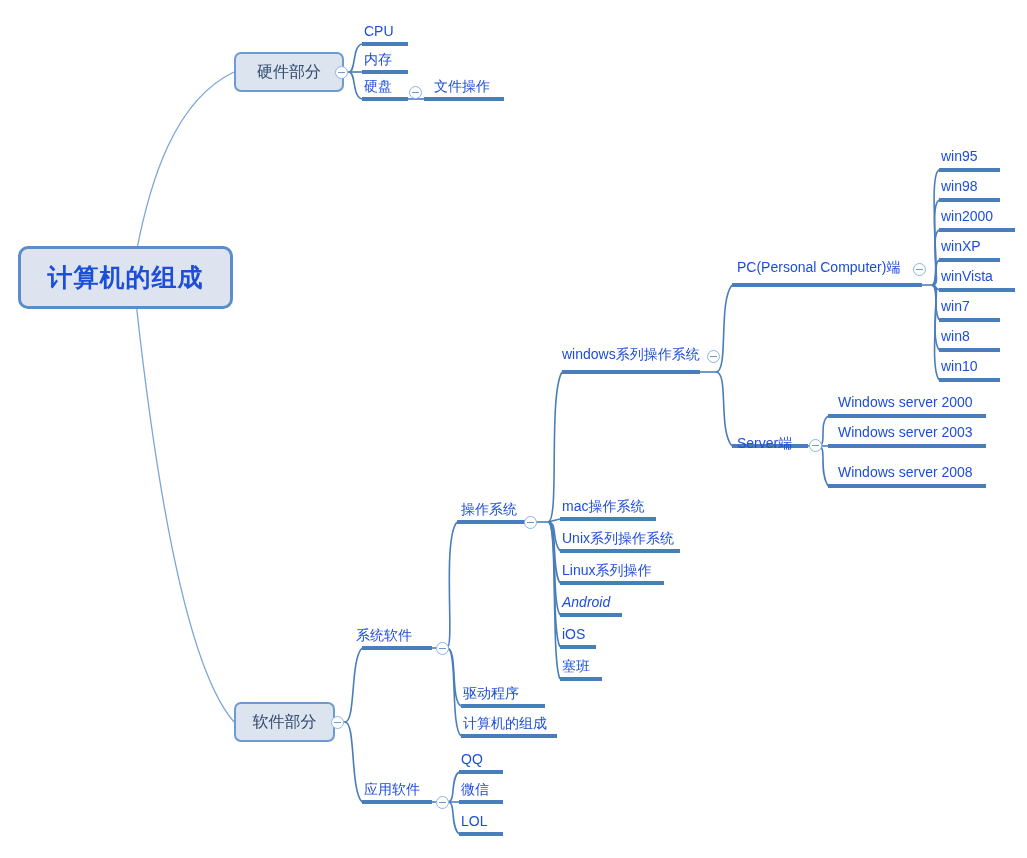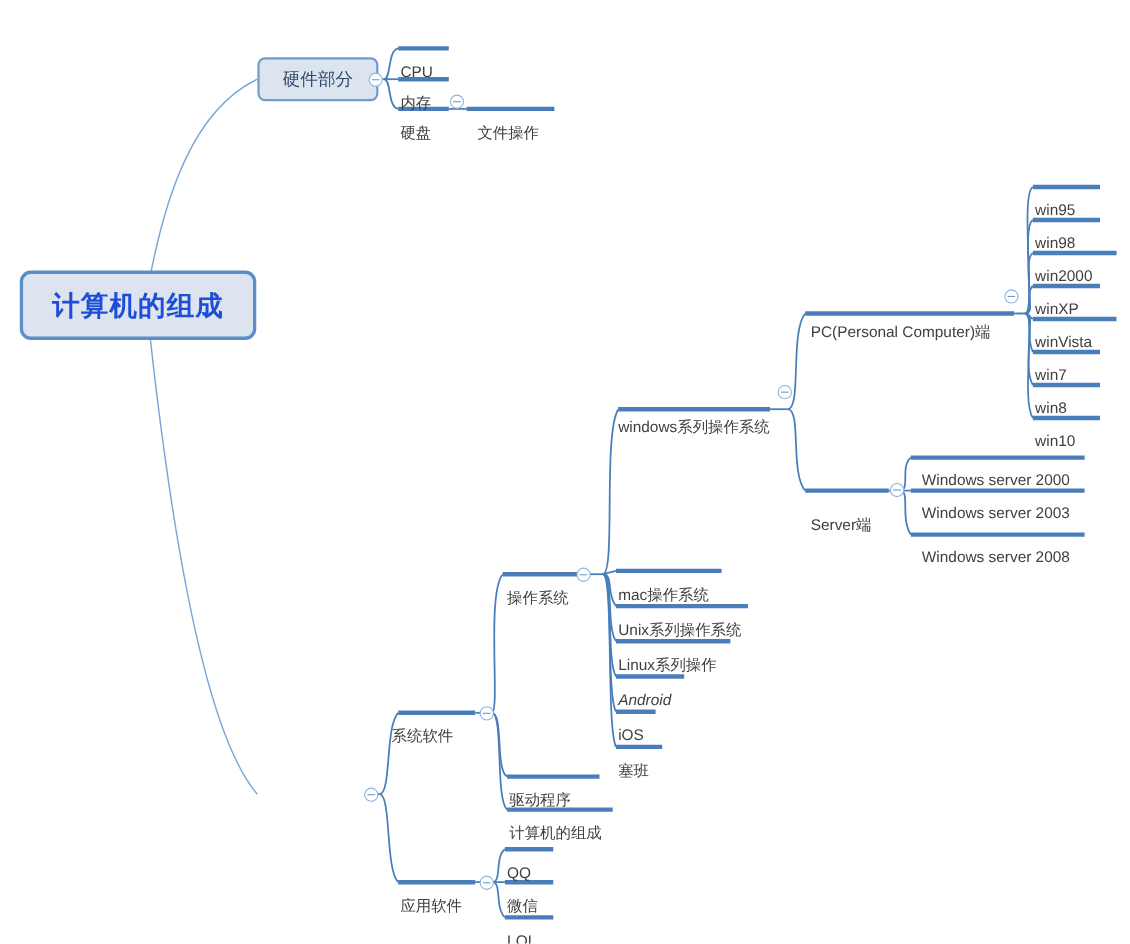--- a/index.html
+++ b/index.html
@@ -53,22 +53,21 @@
     justify-content: center;
     font-size: 16px;
     color: #31496b;
   }
   
   .text-node {
     position: absolute;
     white-space: nowrap;
     font-size: 14px;
     line-height: 17px;
-    color: #404040;
-    margin-top: 34px;
+    color: #1d4ed8;
   }
   
   .toggle {
     position: absolute;
     width: 13px;
     height: 13px;
     box-sizing: border-box;
     border: 1px solid #8fb4dd;
     border-radius: 50%;
     background: #ffffff;
@@ -213,20 +212,23 @@
 
   <div class="root-node" style="left:18px; top:246px; width:215px; height:63px;">
     <span>计算机的组成</span>
   </div>
 
   <div class="box-node" style="left:234px; top:52px; width:110px; height:40px;">
     <span>硬件部分</span>
   </div>
   <div class="toggle" style="left:335px; top:66px;"></div>
 
+  <div class="box-node" style="left:234px; top:702px; width:101px; height:40px;">
+    <span>软件部分</span>
+  </div>
   <div class="toggle" style="left:331px; top:716px;"></div>
 
   <div class="text-node" style="left:364px; top:23px;">
     <span>CPU</span>
   </div>
   <div class="text-node" style="left:364px; top:51px;">
     <span>内存</span>
   </div>
   <div class="text-node" style="left:364px; top:78px;">
     <span>硬盘</span>

